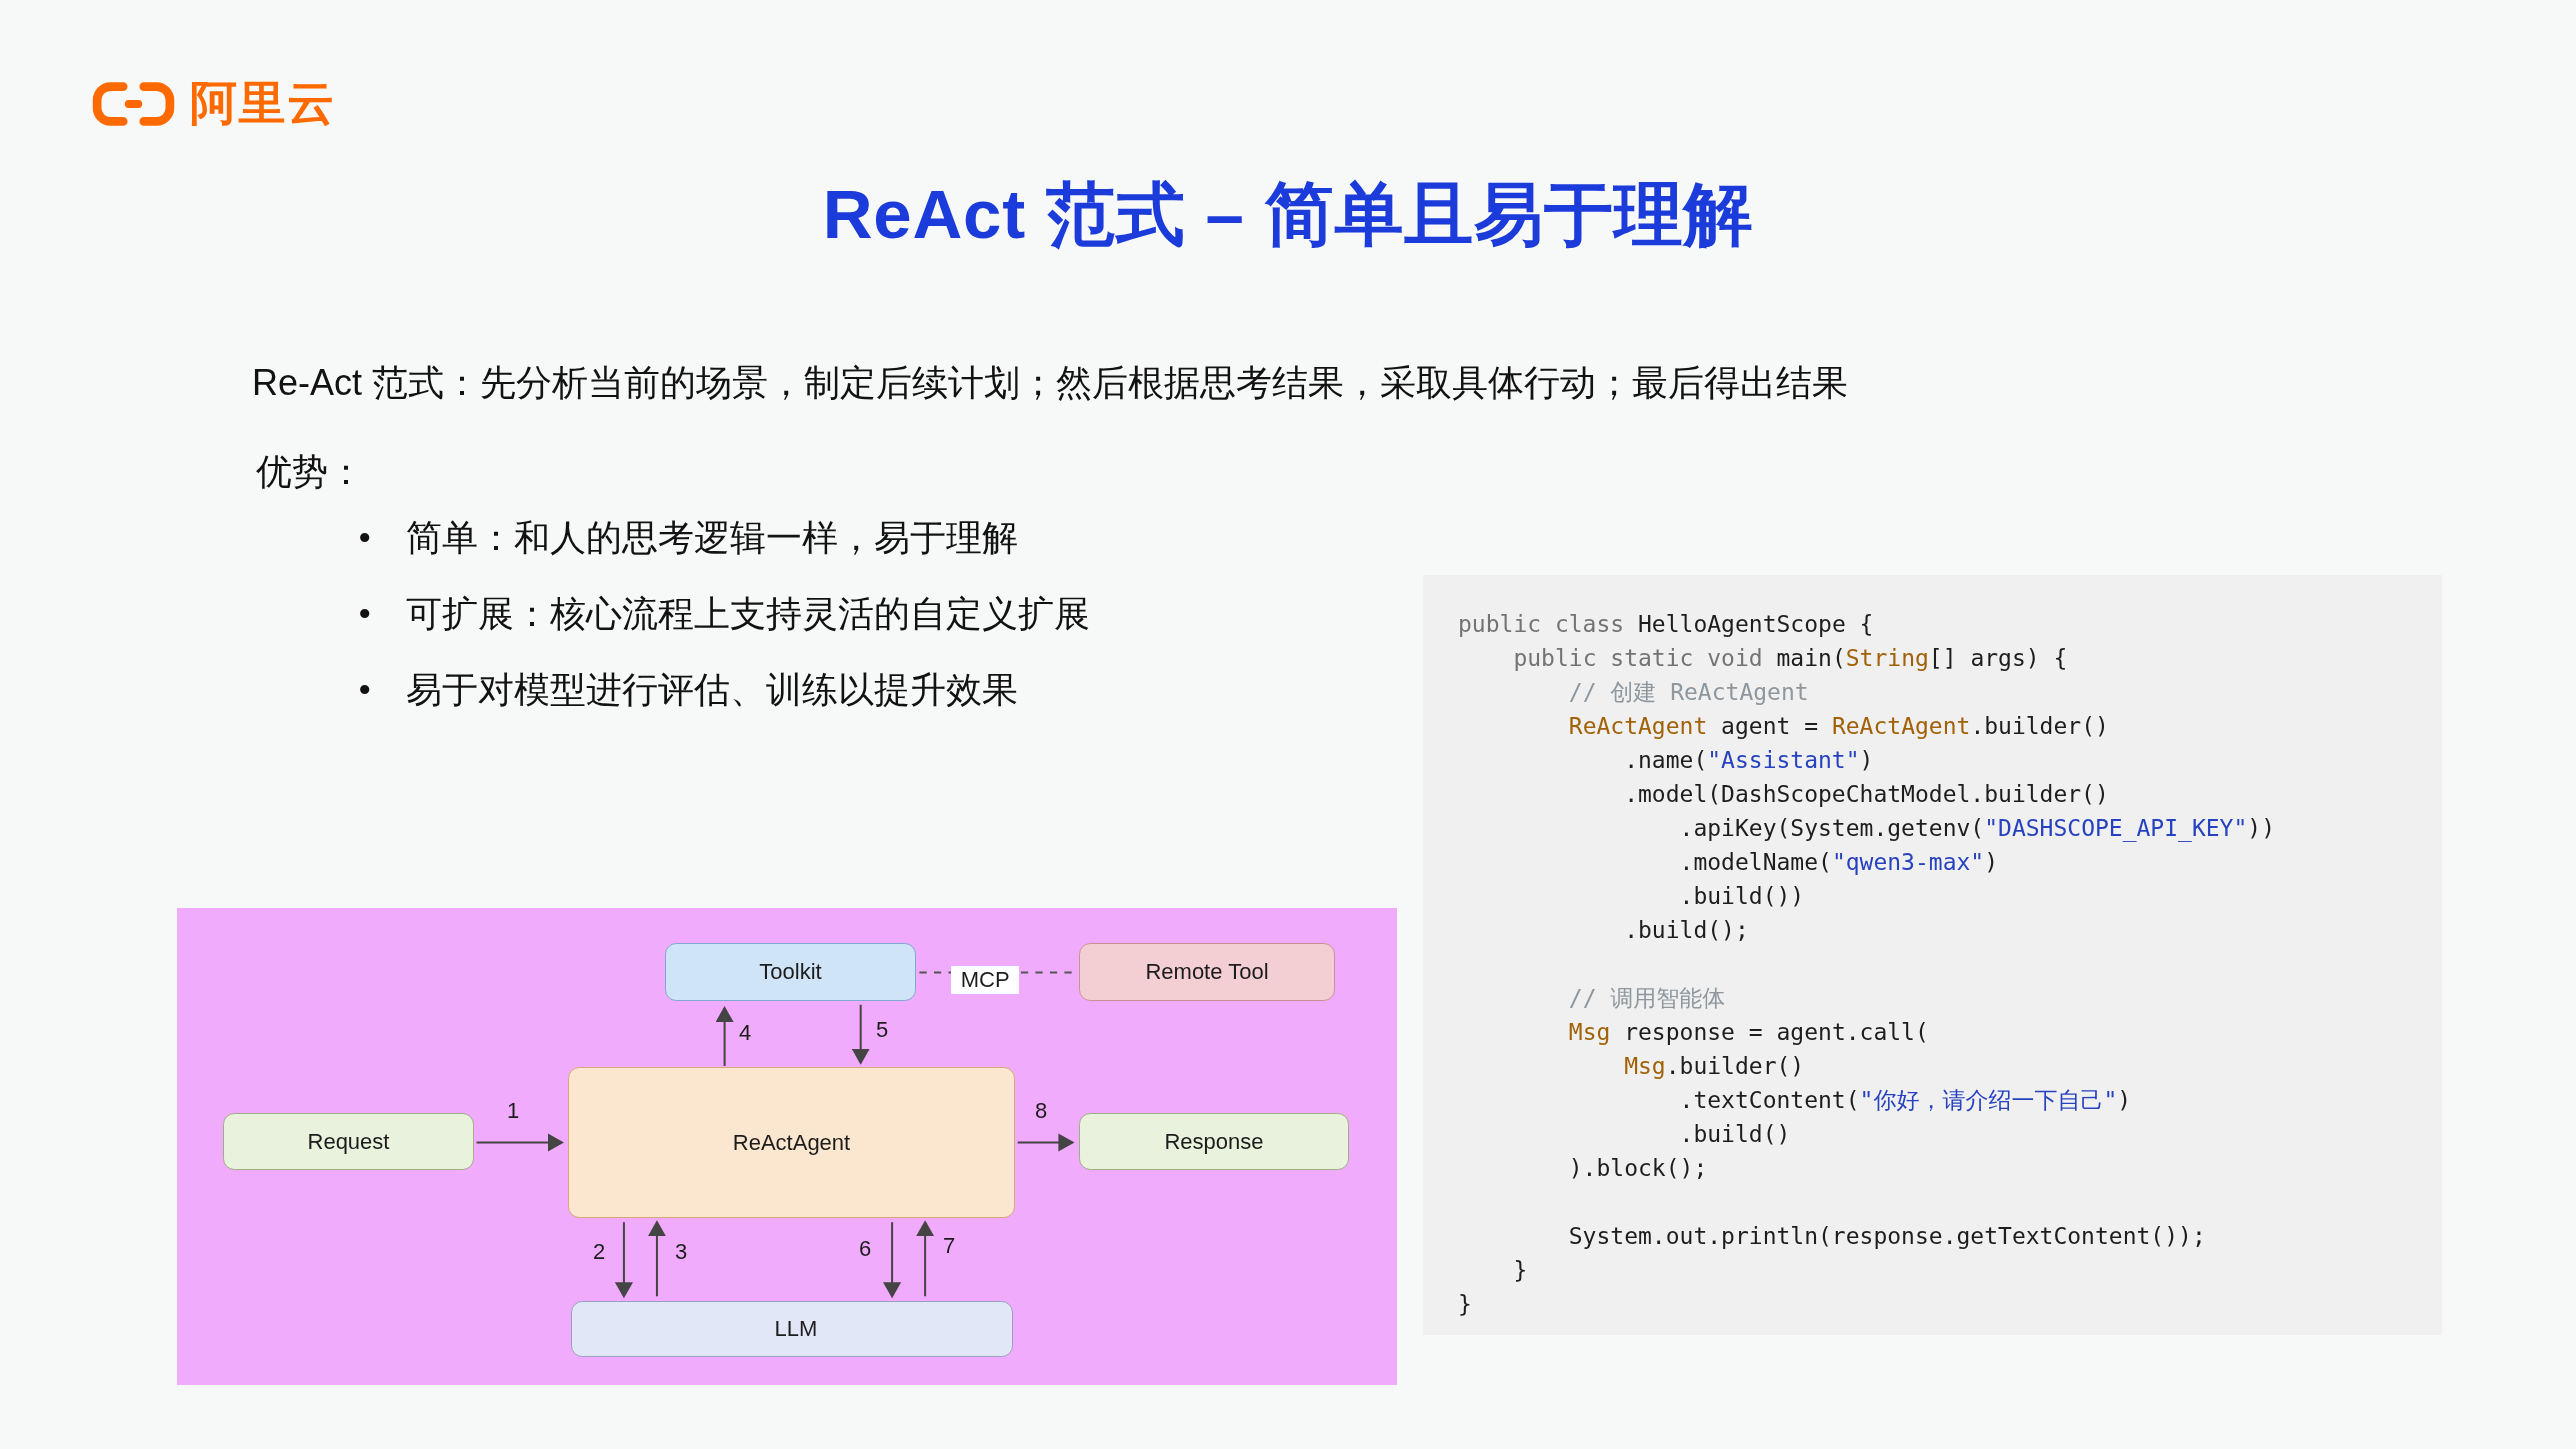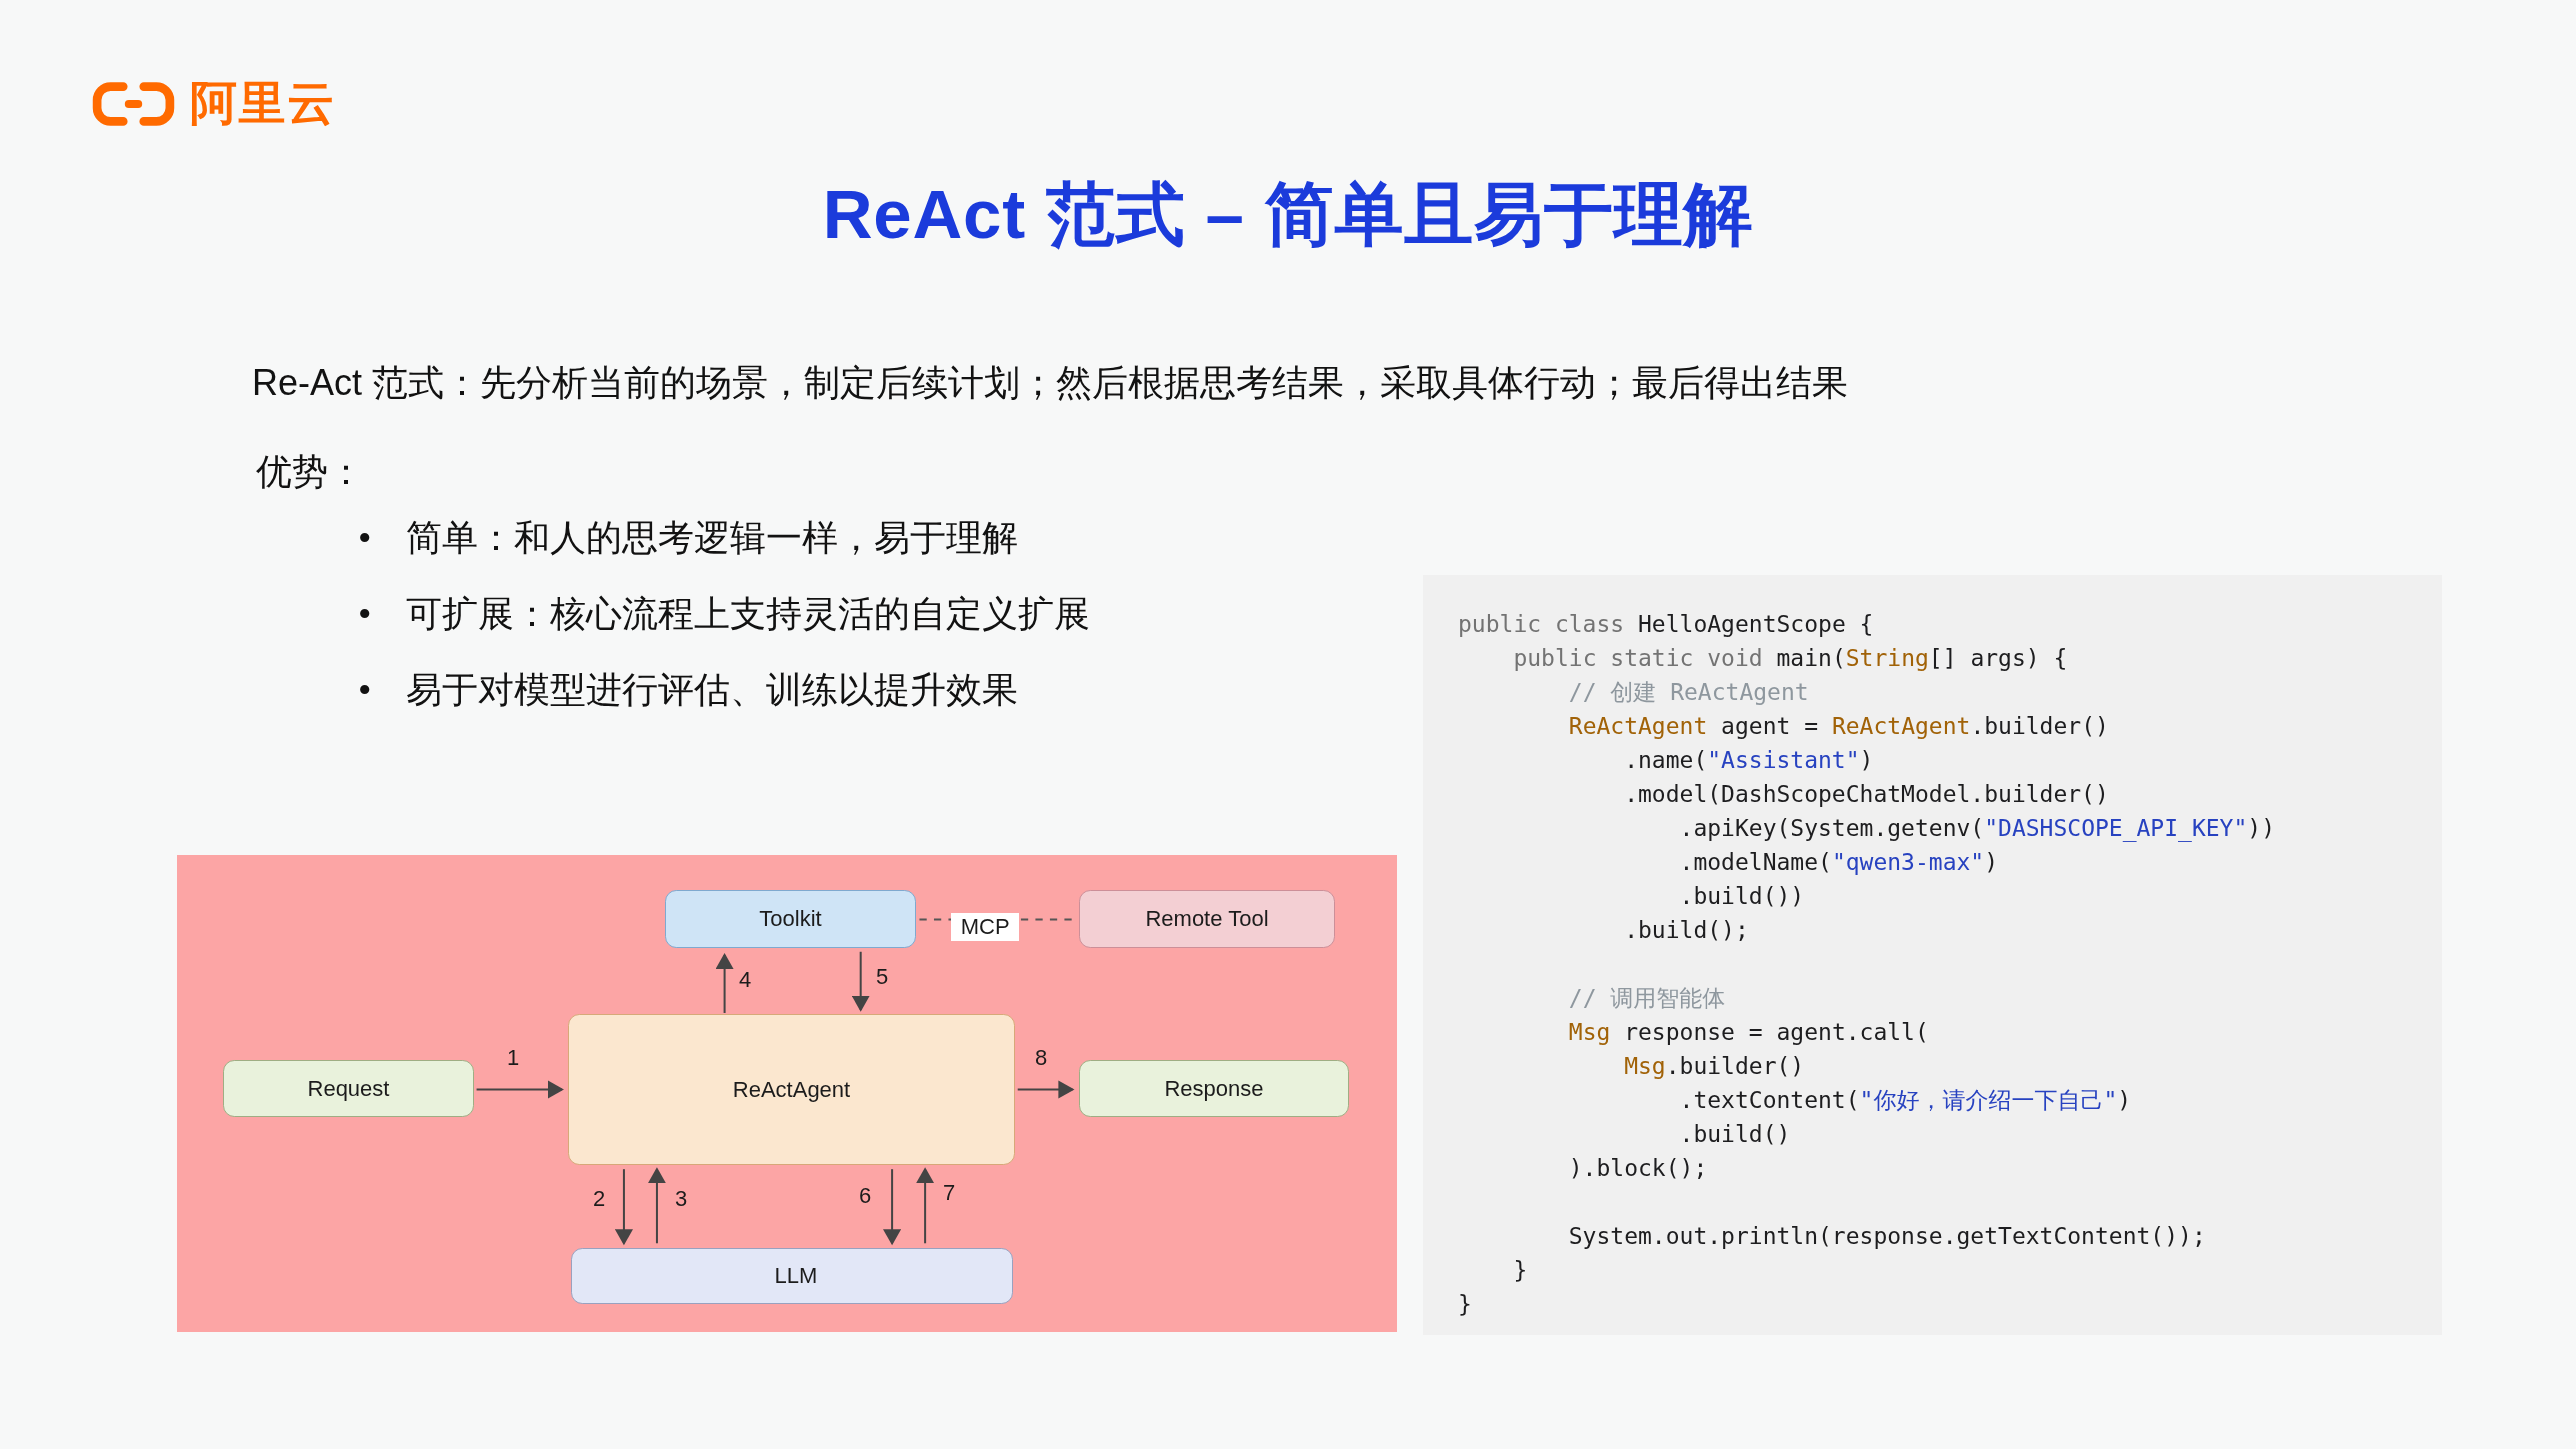--- a/index.html
+++ b/index.html
@@ -29,22 +29,22 @@
   .bullets li {
     position:relative; padding-left:52px; font-size:36px; line-height:47px;
     margin-bottom:29px; color:#121212;
   }
   .bullets li::before {
     content:"•"; position:absolute; left:4.8px; top:0; font-size:34px; color:#121212;
   }
 
   
   .diagram-panel {
-    position:absolute; left:177px; top:855px; width:1220px; height:477px;
-    background:#fca5a5;
+    position:absolute; left:177px; top:908px; width:1220px; height:477px;
+    background:#f0abfc;
   }
   .node {
     position:absolute; display:flex; align-items:center; justify-content:center;
     font-size:22px; color:#1c1c1c; border:1.6px solid; border-radius:11.3px;
   }
   .n-toolkit  { left:488px;  top:35px;  width:251px; height:58px;  background:#cfe4f6; border-color:#7fa9cf; }
   .n-remote   { left:902px; top:35px;  width:256px; height:58px;  background:#f3cfd3; border-color:#cc8f98; }
   .n-request  { left:46px;   top:205px; width:251px; height:57px;  background:#e9f2dc; border-color:#9fae84; }
   .n-agent    { left:391px;  top:159px; width:447px; height:151px; background:#fbe7cf; border-color:#d7a878; }
   .n-response { left:902px; top:205px; width:270px; height:57px;  background:#e9f2dc; border-color:#9fae84; }

